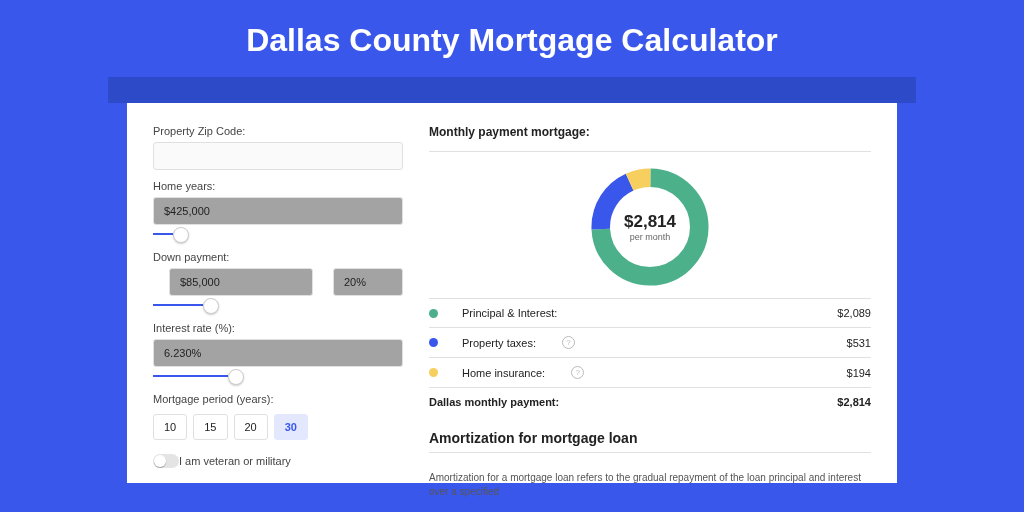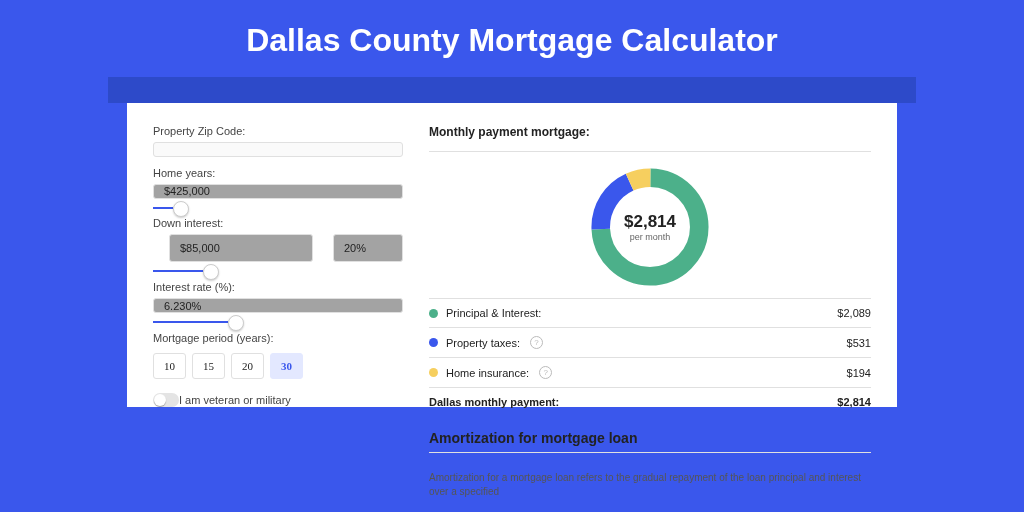--- a/index.html
+++ b/index.html
@@ -31,21 +31,21 @@
     margin:22px 0 0 0;
   }
   .dark-band{
     background:var(--dark-blue);
     height:26px;
     margin:18px 108px 0 108px;
   }
   .card{
     background:var(--card-bg);
     margin:0 127px 0 127px;
-    height:304px;
+    height:380px;
     padding:22px 26px 0 26px;
     box-sizing:border-box;
     display:flex;
     gap:26px;
   }
   .left{
     width:250px;
     display:flex;
     flex-direction:column;
   }
@@ -98,21 +98,20 @@
   .row .field{flex:1;}
   .row .field.small{flex:0 0 70px;}
   .periods{display:flex;gap:6px;margin-top:4px;}
   .period-btn{
     font-size:11px;
     padding:6px 10px;
     border:1px solid var(--border);
     border-radius:3px;
     background:#fff;
     cursor:pointer;
-    font-family:Liberation Serif, serif;
   }
   .period-btn.active{
     background:var(--light-blue);
     border-color:var(--light-blue);
     color:var(--brand-blue);
     font-weight:600;
   }
   .toggle-row{
     display:flex;
     align-items:center;
@@ -142,21 +141,21 @@
   }
   .donut-center .big{font-size:17px;font-weight:800;}
   .donut-center .sml{font-size:9px;color:#666;}
 
   .legend{font-size:11px;}
   .legend-row{
     display:flex;align-items:center;justify-content:space-between;
     padding:8px 0;border-top:1px solid var(--border);
   }
   .legend-row:first-of-type{border-top:1px solid var(--border);}
-  .legend-left{display:flex;align-items:center;gap:8px;}
+  .legend-left{display:flex;align-items:center;gap:24px;}
   .dot{width:9px;height:9px;border-radius:50%;}
   .qmark{
     width:11px;height:11px;border-radius:50%;
     border:1px solid #bbb;color:#bbb;font-size:8px;
     display:inline-flex;align-items:center;justify-content:center;
     margin-left:2px;
   }
   .legend-row.total{font-weight:700;}
   .legend-row.total .legend-left{gap:0;}
   .amort-title{font-size:14px;font-weight:700;margin:14px 0 0 0;}
@@ -175,21 +174,21 @@
     <div class="lbl">Property Zip Code:</div>
     <div class="field empty"></div>
 
     <div class="lbl">Home years:</div>
     <div class="field">$425,000</div>
     <div class="slider">
       <div class="slider-line" style="width:8%"></div>
       <div class="slider-knob" style="left:8%"></div>
     </div>
 
-    <div class="lbl">Down interest:</div>
+    <div class="lbl">Down payment:</div>
     <div class="row">
       <div class="field">$85,000</div>
       <div class="field small">20%</div>
     </div>
     <div class="slider">
       <div class="slider-line" style="width:20%"></div>
       <div class="slider-knob" style="left:20%"></div>
     </div>
 
     <div class="lbl">Interest rate (%):</div>

